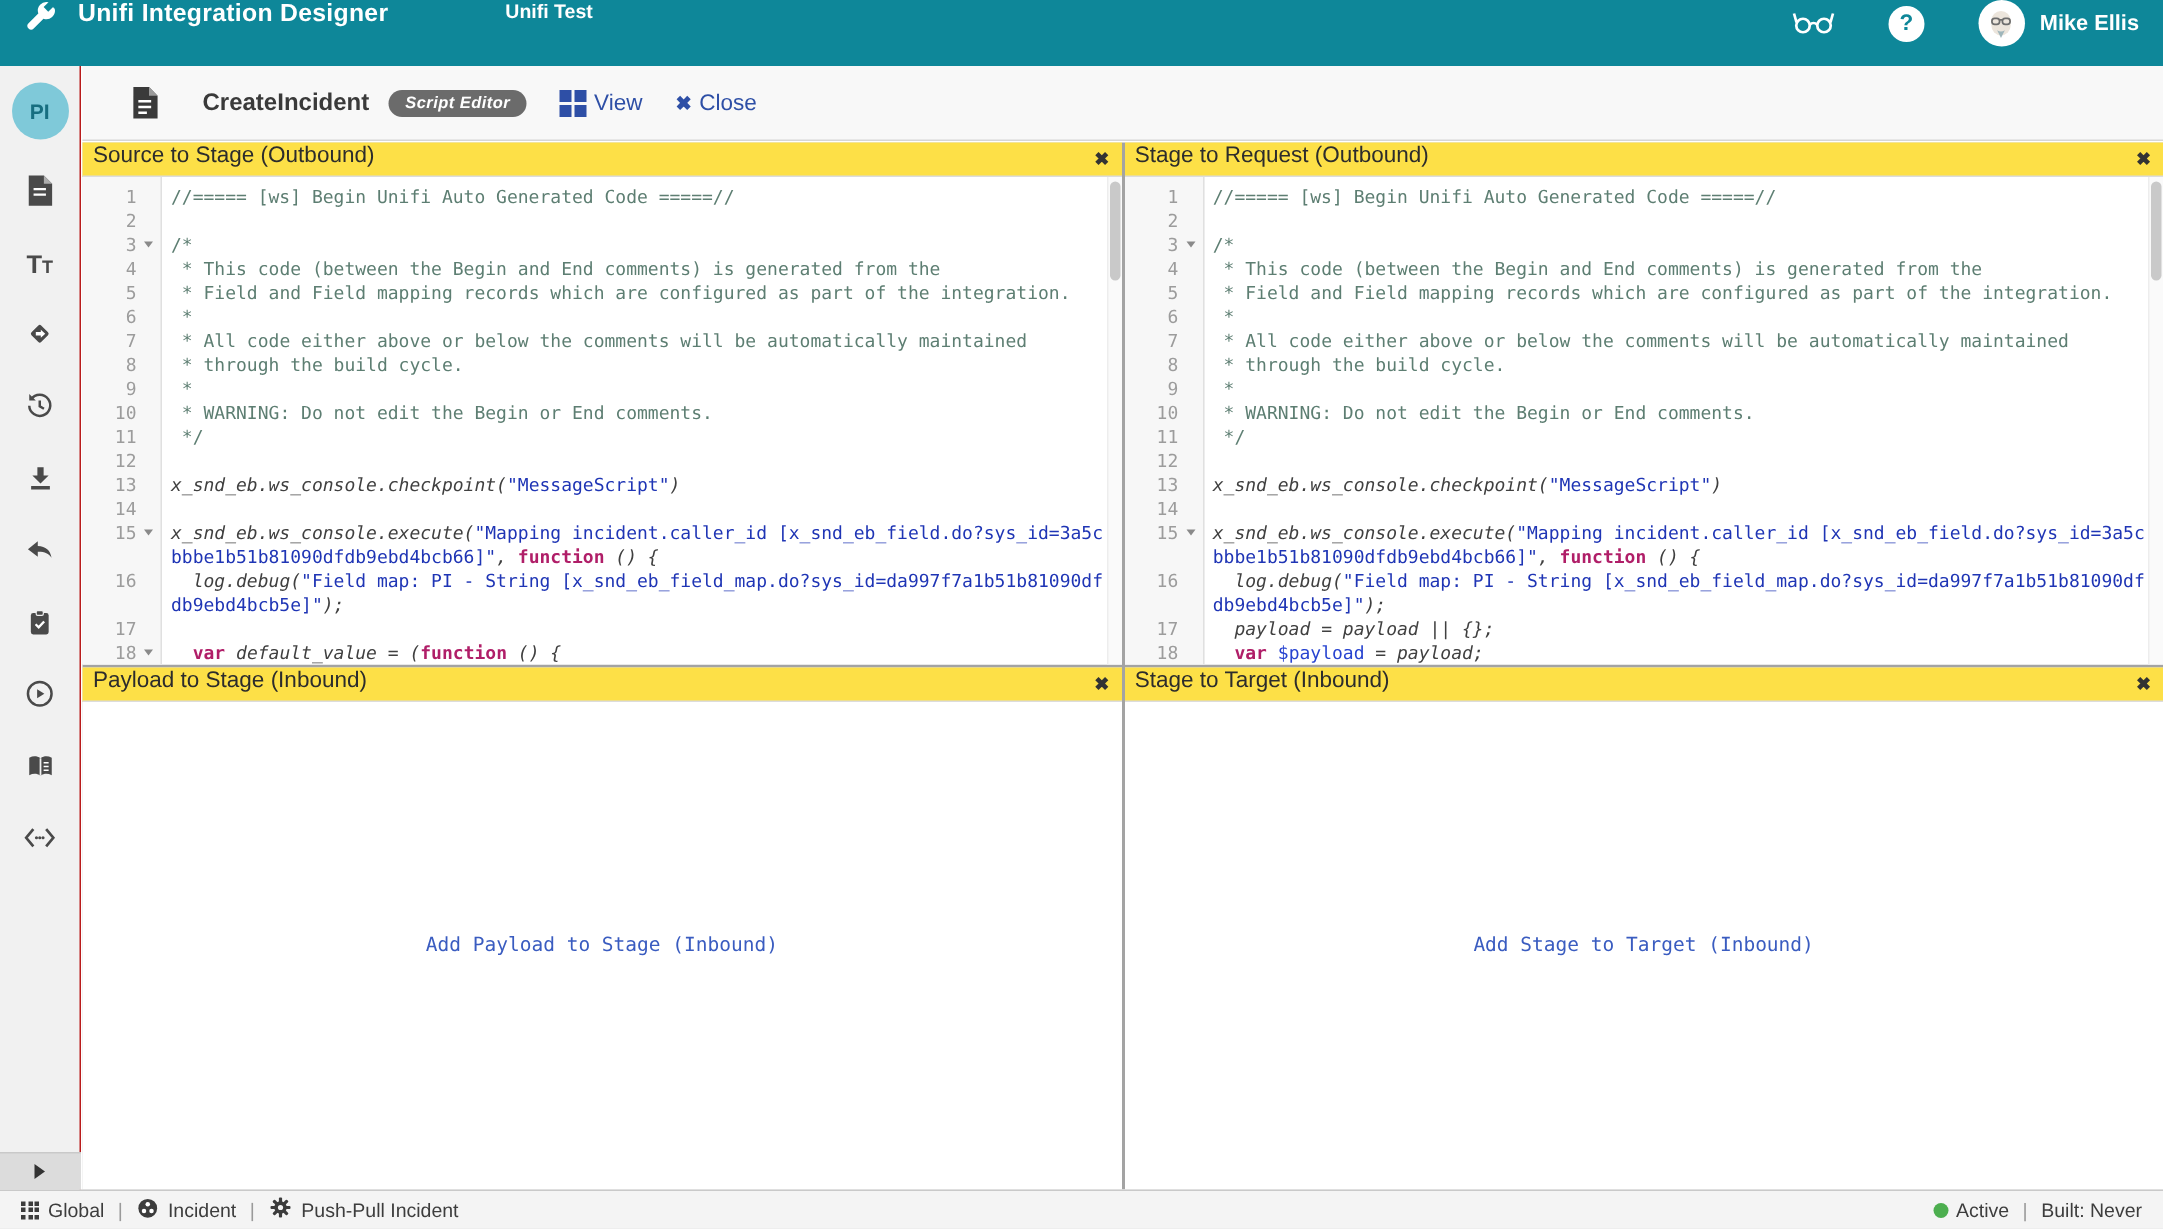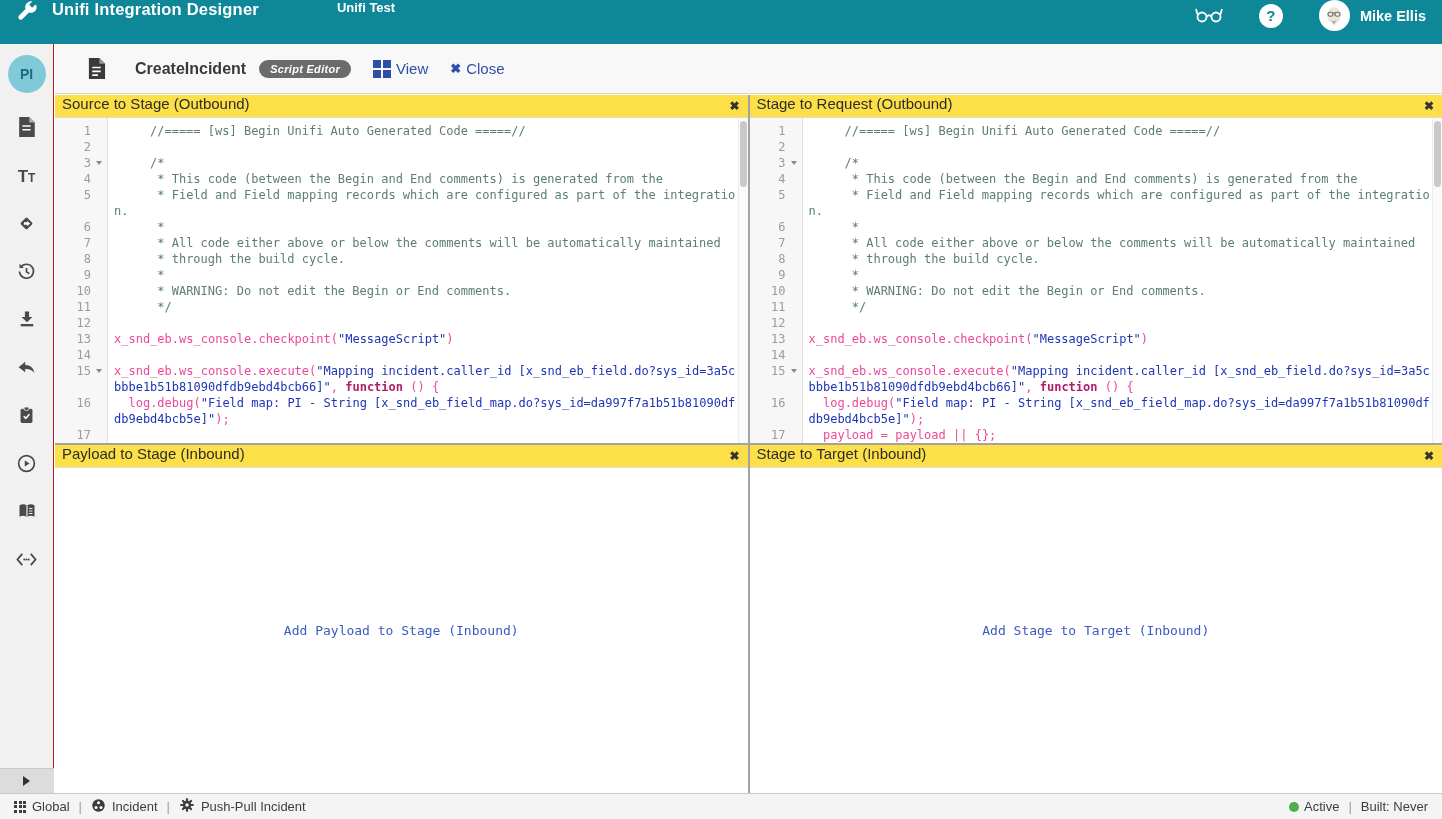--- a/index.html
+++ b/index.html
@@ -83,22 +83,22 @@
     background:#f7f7f7; border-right:1px solid #e0e0e0; }
   .code-row { display:flex; position:relative; }
   .gutter-cell { flex:0 0 52px; display:flex; color:#9c9c9c; }
   .gutter-cell .ln { flex:1; text-align:right; }
   .gutter-cell .fold { width:16px; position:relative; }
   .fold-arrow { position:absolute; left:5px; top:6px; width:0; height:0; cursor:pointer;
     border-left:3.5px solid transparent; border-right:3.5px solid transparent;
     border-top:4.5px solid #8a8a8a; }
   .code-line { flex:1; padding:0 10px 0 7px; white-space:pre-wrap; word-break:break-all;
     color:#3c3c3c; min-height:16px; }
-  .tok-comment { color:#5d7e72;margin-left:36px; }
-  .tok-plain   { color:#ec4899; }
+  .tok-comment { color:#5d7e72; }
+  .tok-plain   { color:#404040;font-style:italic; }
   .tok-string  { color:#1f35b5; }
   .tok-keyword { color:#b01e68; font-weight:bold; }
   .tok-def     { color:#2743d0; }
   .vscroll { position:absolute; top:0; right:0; bottom:0; width:10px; background:#fafafa;
     border-left:1px solid #ededed; }
   .vthumb { position:absolute; top:3px; left:1px; width:7px; height:66px; border-radius:4px;
     background:#c9c9c9; cursor:grab; }
 
   
   .empty-body { display:flex; align-items:center; justify-content:center; }

